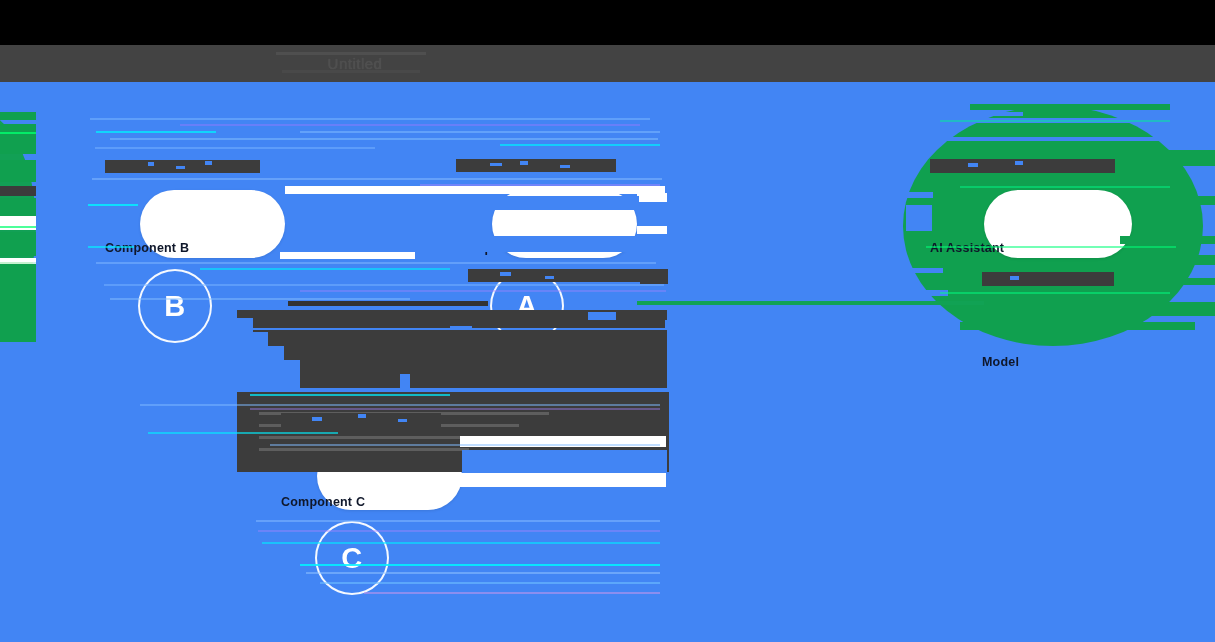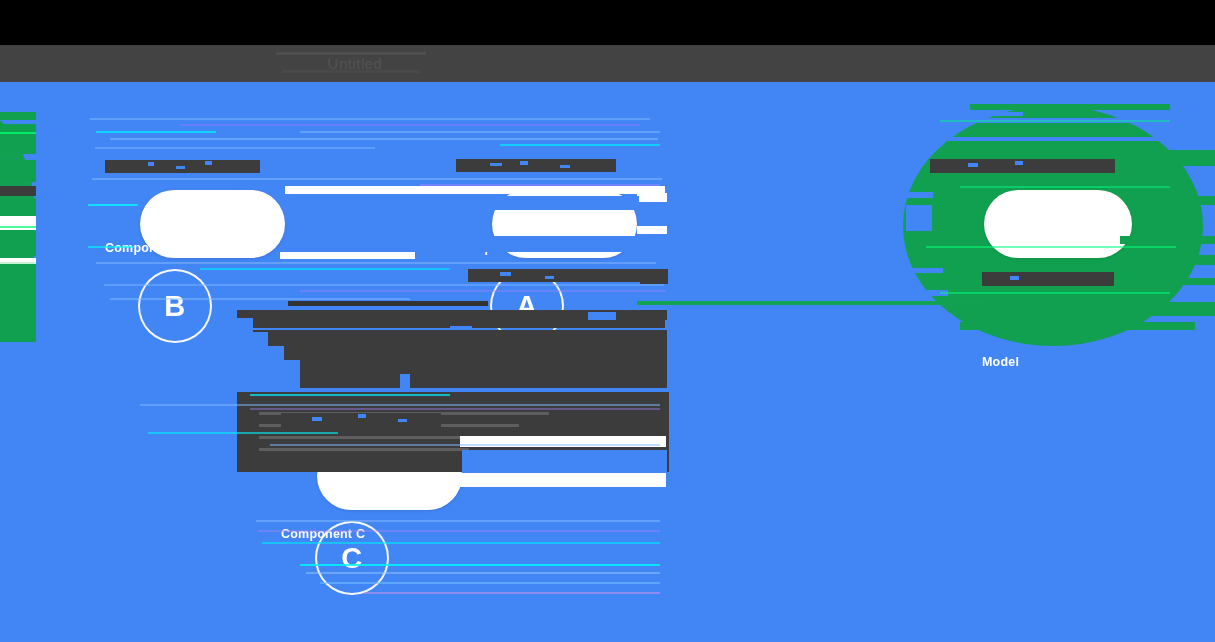--- a/index.html
+++ b/index.html
@@ -40,27 +40,27 @@
          color:#fff;font-size:29px;font-weight:700;letter-spacing:.5px;
          border:2px solid rgba(255,255,255,.95);box-sizing:border-box;}
   .badge-blue{background:#4285F4;}
   .badge-green{background:#14A05A;}
   .badge-B{left:138px;top:187px;}
   .badge-A{left:490px;top:187px;}
   .badge-C{left:315px;top:439px;}
   .badge-AI{left:982px;top:187px;font-size:26px;}
 
   
-  .label{position:absolute;height:17px;color:#ffffff;font-size:12.5px;
+  .label{position:absolute;height:17px;color:#0f172a;font-size:12.5px;
          font-weight:600;white-space:nowrap;overflow:hidden;
          letter-spacing:.2px;line-height:17px;}
   .label-B-top{left:105px;top:158px;width:160px;}
   .label-A-top{left:456px;top:158px;width:165px;}
   .label-A-bot{left:468px;top:270px;width:205px;}
-  .label-C-top{left:281px;top:412px;width:165px;margin-top:32px;}
+  .label-C-top{left:281px;top:412px;width:165px;}
   .label-AI-top{left:930px;top:158px;width:190px;}
   .label-AI-bot{left:982px;top:272px;width:140px;}
 
   
   .edge{position:absolute;}
   .edge-BA{left:288px;top:219px;width:200px;height:5px;background:#333333;}
   .edge-A-AI{left:637px;top:219px;width:347px;height:4px;background:#11A254;}
 
   
   .tooltip{position:absolute;left:237px;top:310px;width:432px;height:80px;
@@ -100,20 +100,21 @@
     <div class="node node-AI"></div>
 
     <div class="badge badge-blue badge-B">B</div>
     <div class="badge badge-blue badge-A">A</div>
     <div class="badge badge-blue badge-C">C</div>
 
     <div class="label label-B-top">Component B</div>
     <div class="label label-A-top">Component A</div>
     <div class="label label-A-bot">Description text</div>
     <div class="label label-C-top">Component C</div>
+    <div class="label label-AI-top">AI Assistant</div>
     <div class="label label-AI-bot">Model</div>
 
     <div class="tooltip">
       <div class="tline" style="left:22px;top:20px;width:290px;"></div>
       <div class="tline" style="left:22px;top:32px;width:260px;"></div>
       <div class="tline" style="left:22px;top:44px;width:300px;"></div>
       <div class="tline" style="left:22px;top:56px;width:210px;"></div>
     </div>
 
   </div>

